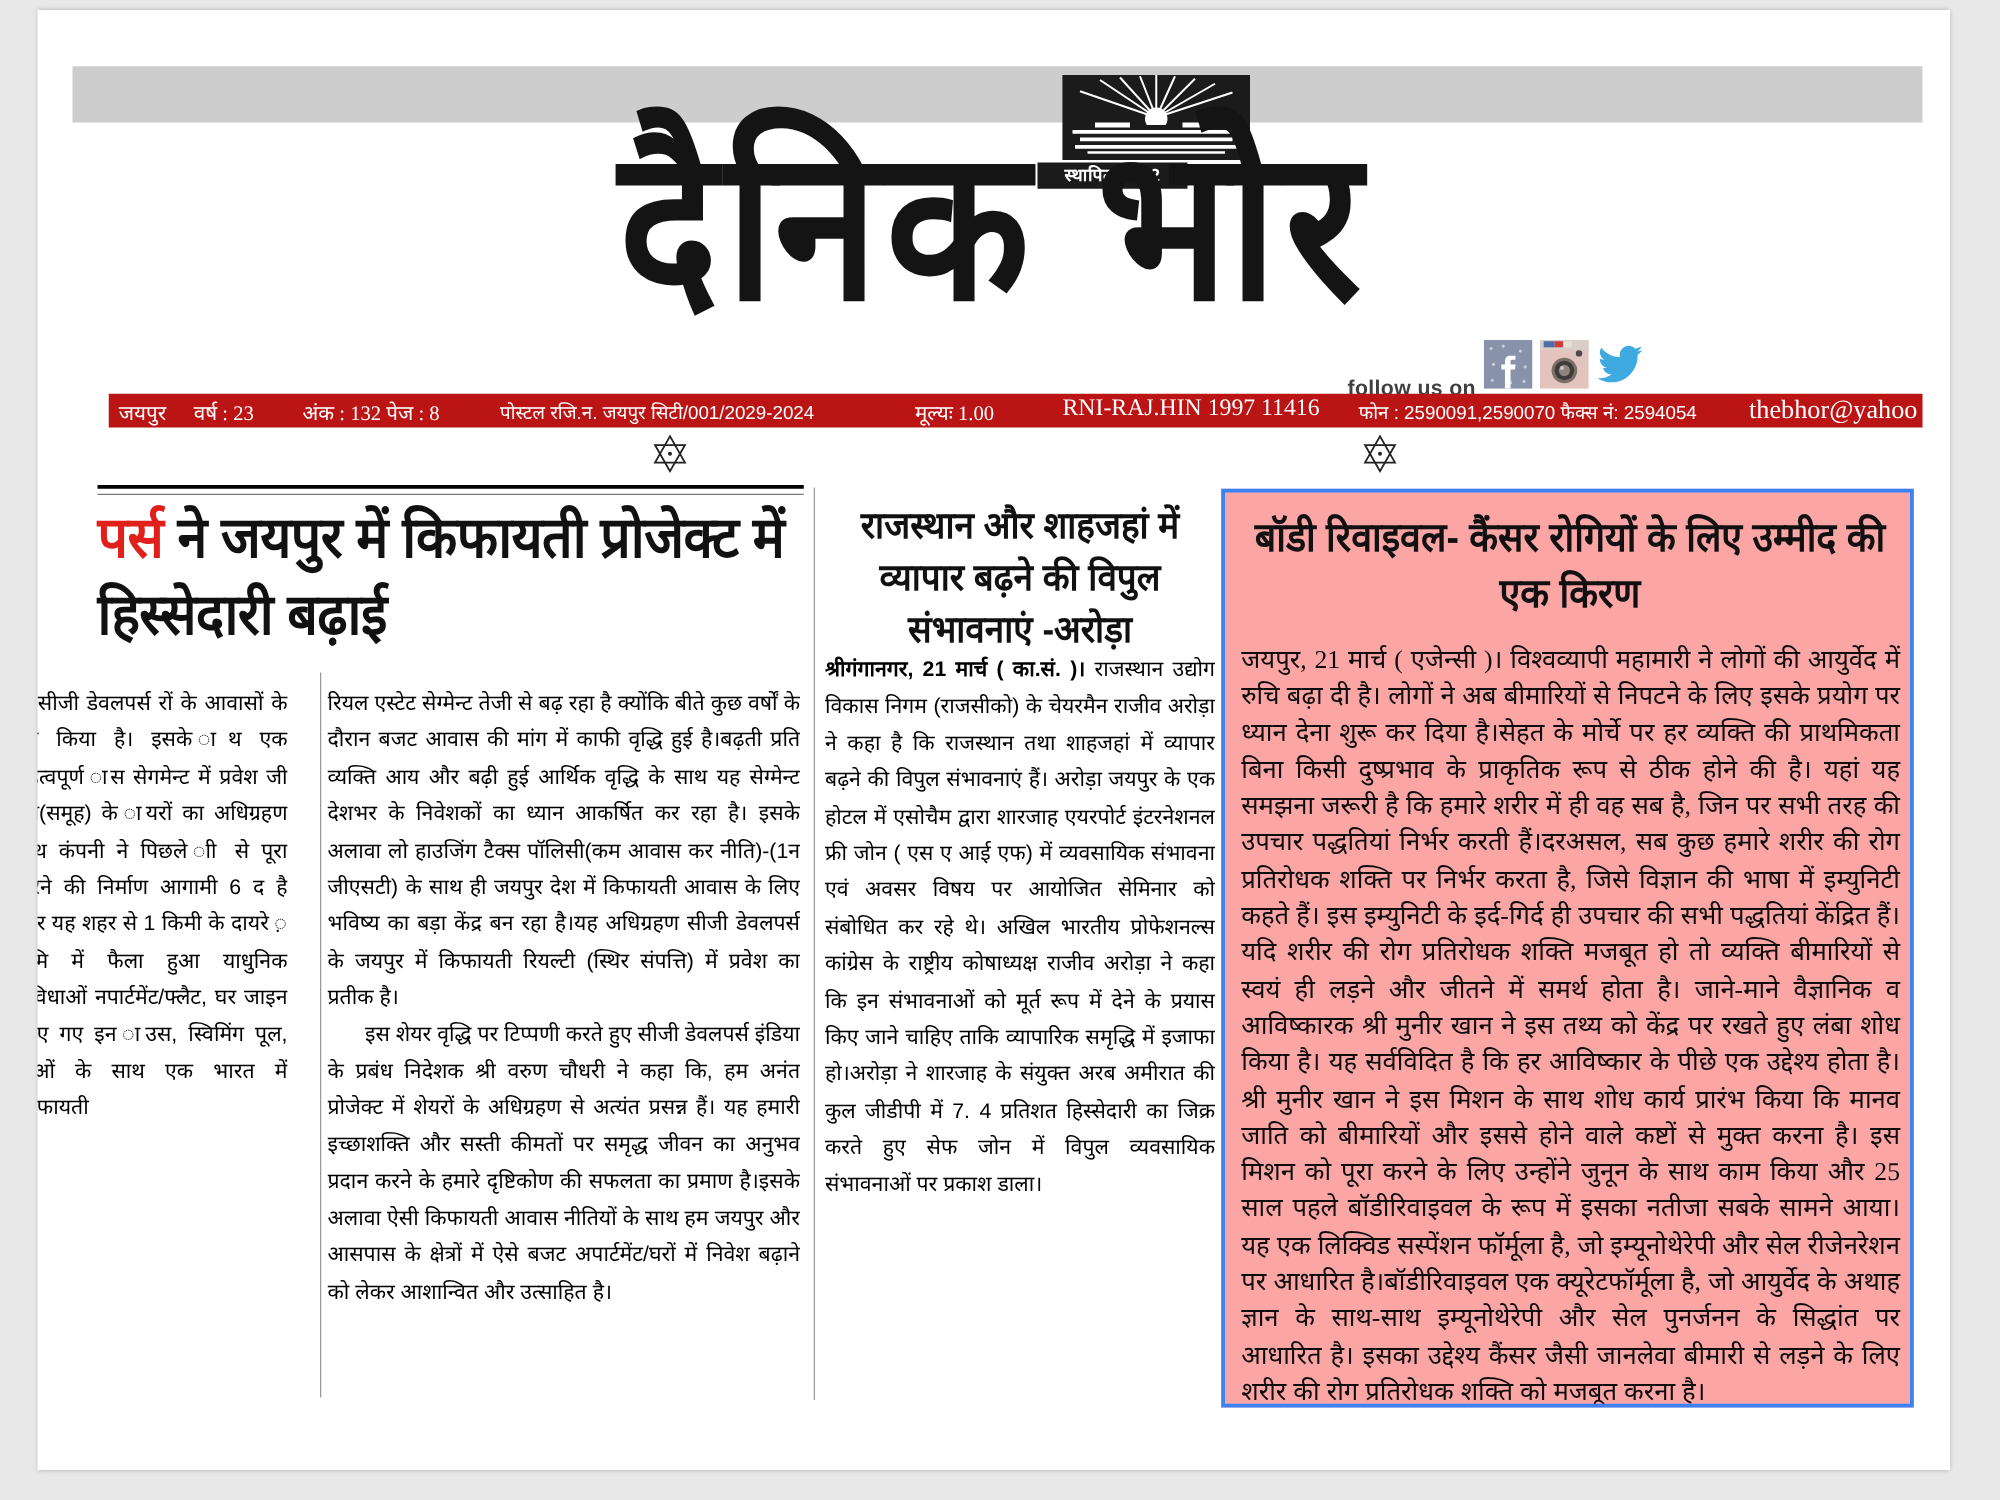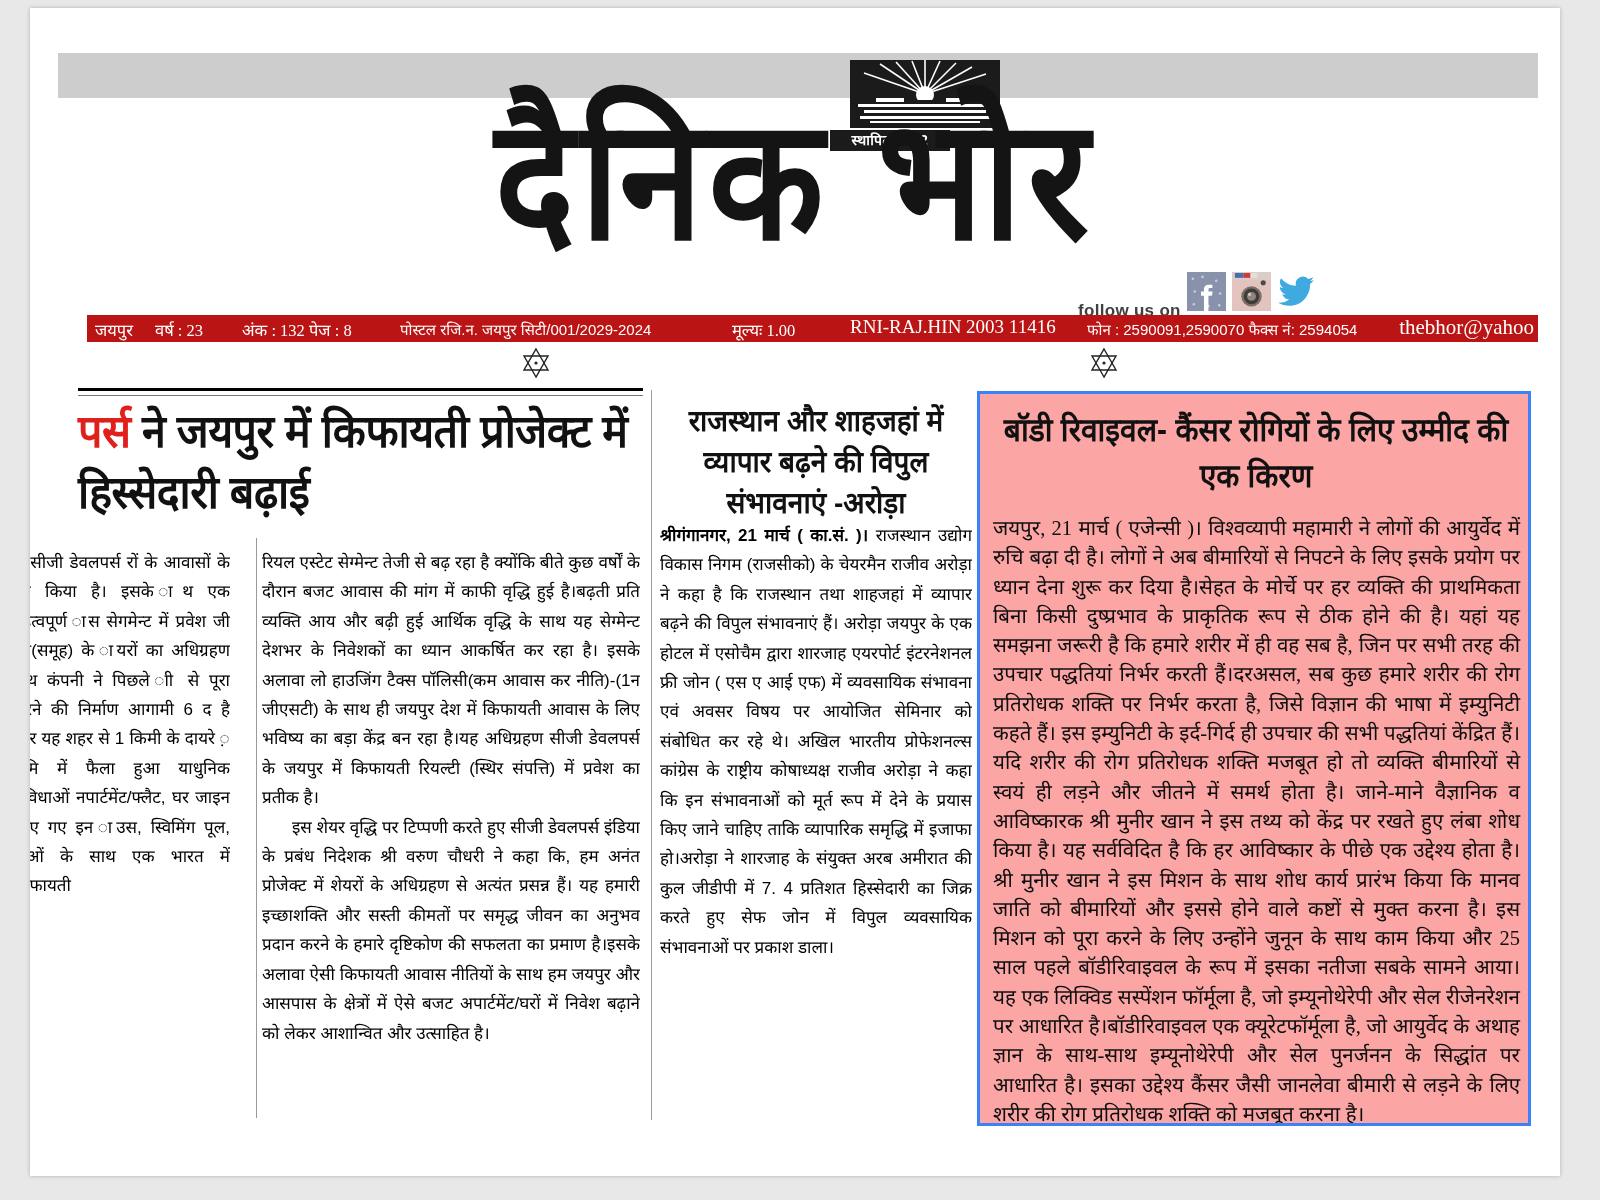--- a/index.html
+++ b/index.html
@@ -249,21 +249,21 @@
       <path d="M38 8.3c-1.4.6-2.8 1-4.3 1.2 1.6-.9 2.7-2.4 3.3-4.1-1.5.9-3.1 1.5-4.8 1.8a7.5 7.5 0 0 0-12.8 6.9A21.4 21.4 0 0 1 4 6.3a7.5 7.5 0 0 0 2.3 10 7.4 7.4 0 0 1-3.4-.9v.1c0 3.6 2.6 6.6 6 7.3a7.5 7.5 0 0 1-3.4.1 7.5 7.5 0 0 0 7 5.2A15 15 0 0 1 1 31.3a21.3 21.3 0 0 0 11.5 3.4c13.8 0 21.4-11.5 21.4-21.4v-1c1.5-1 2.8-2.4 3.9-4z" fill="#3eaae0"></path>
     </svg>
   </div>
 
   <div class="redbar">
     <span class="seg" style="left:8px;">जयपुर</span>
     <span class="seg" style="left:68px;">वर्ष : 23</span>
     <span class="seg" style="left:155px;">अंक : 132 पेज : 8</span>
     <span class="seg sans" style="left:313px;">पोस्टल रजि.न. जयपुर सिटी/001/2029-2024</span>
     <span class="seg" style="left:645px;">मूल्यः 1.00</span>
-    <span class="seg" style="left:763px; font-size:19px; top:1px;">RNI-RAJ.HIN 2003 11416</span>
+    <span class="seg" style="left:763px; font-size:19px; top:1px;">RNI-RAJ.HIN 1997 11416</span>
     <span class="seg sans" style="left:1000px;">फोन : 2590091,2590070 फैक्स नं: 2594054</span>
     <span class="seg mail">thebhor@yahoo</span>
   </div>
 
   <div class="datewrap">
     <svg class="star left" viewBox="0 0 34 34">
       <polygon points="17,3 29,24 5,24" fill="none" stroke="#222" stroke-width="1.4"></polygon>
       <polygon points="17,31 5,10 29,10" fill="none" stroke="#222" stroke-width="1.4"></polygon>
       <circle cx="17" cy="17" r="1.6" fill="#222"></circle>
     </svg>

